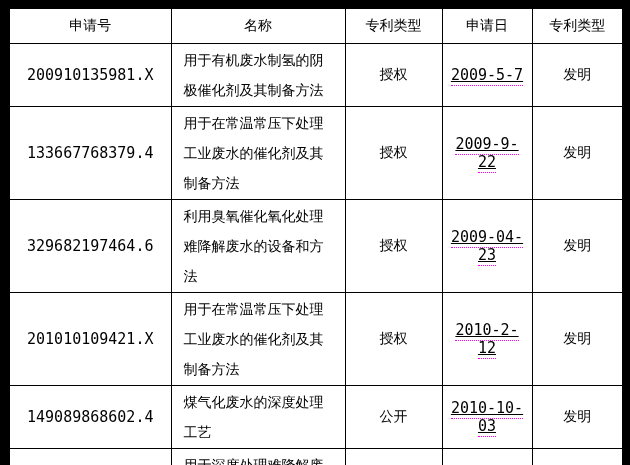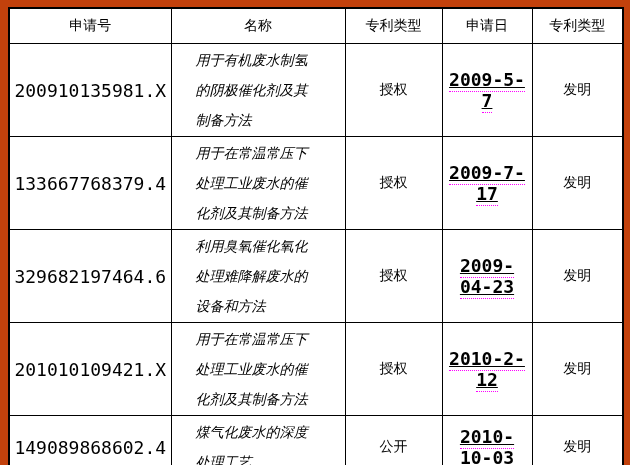--- a/index.html
+++ b/index.html
@@ -5,21 +5,21 @@
   html, body {
     margin: 0;
     padding: 0;
     background: #ffffff;
     font-family: "DejaVu Sans", sans-serif;
   }
   .page {
     position: relative;
     width: 630px;
     height: 465px;
-    background: #c2410c;
+    background: #000000;
     overflow: hidden;
   }
   table.patent-table {
     position: absolute;
     left: 8px;
     top: 7px;
     width: 614px;
     border-collapse: collapse;
     table-layout: fixed;
     border: 2px solid #000000;
@@ -36,36 +36,34 @@
     background: #ffffff;
   }
   .patent-table th {
     height: 32px;
   }
   .patent-table td {
     height: 36px;
   }
   td.cell-app-no, td.cell-date {
     font-family: "DejaVu Sans Mono", monospace;
-    font-size: 18px;
+    font-size: 15px;
     letter-spacing: 0px;
   }
   td.cell-title {
     text-align: left;
-    padding: 1px 24px;
+    padding: 1px 12px;
     line-height: 30px;
-    font-style: italic;
   }
   .date-link {
     color: #000000;
     text-decoration: underline;
     border-bottom: 1px dotted #ff00ff;
     padding-bottom: 1px;
     cursor: pointer;
-    font-weight: bold;
   }
 </style>
 </head>
 <body>
 
 <div class="page">
   <table class="patent-table">
     <colgroup>
       <col style="width:162px">
       <col style="width:174px">
@@ -87,21 +85,21 @@
         <td class="cell-app-no">200910135981.X</td>
         <td class="cell-title">用于有机废水制氢的阴极催化剂及其制备方法</td>
         <td class="cell-status">授权</td>
         <td class="cell-date"><span class="date-link">2009-5-7</span></td>
         <td class="cell-type">发明</td>
       </tr>
       <tr>
         <td class="cell-app-no">133667768379.4</td>
         <td class="cell-title">用于在常温常压下处理工业废水的催化剂及其制备方法</td>
         <td class="cell-status">授权</td>
-        <td class="cell-date"><span class="date-link">2009-7-17</span></td>
+        <td class="cell-date"><span class="date-link">2009-9-22</span></td>
         <td class="cell-type">发明</td>
       </tr>
       <tr>
         <td class="cell-app-no">329682197464.6</td>
         <td class="cell-title">利用臭氧催化氧化处理难降解废水的设备和方法</td>
         <td class="cell-status">授权</td>
         <td class="cell-date"><span class="date-link">2009-04-23</span></td>
         <td class="cell-type">发明</td>
       </tr>
       <tr>

